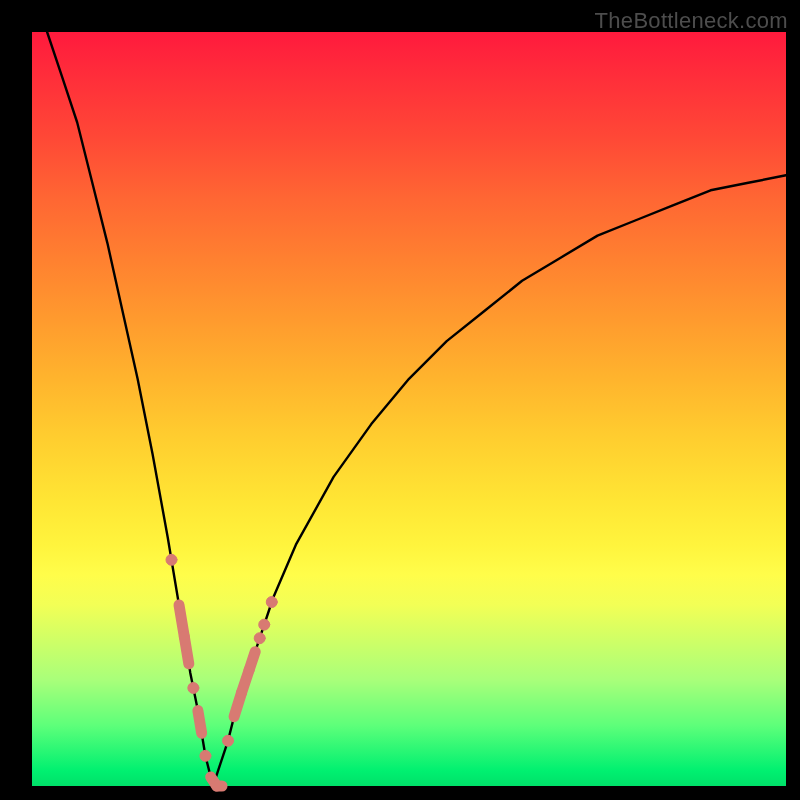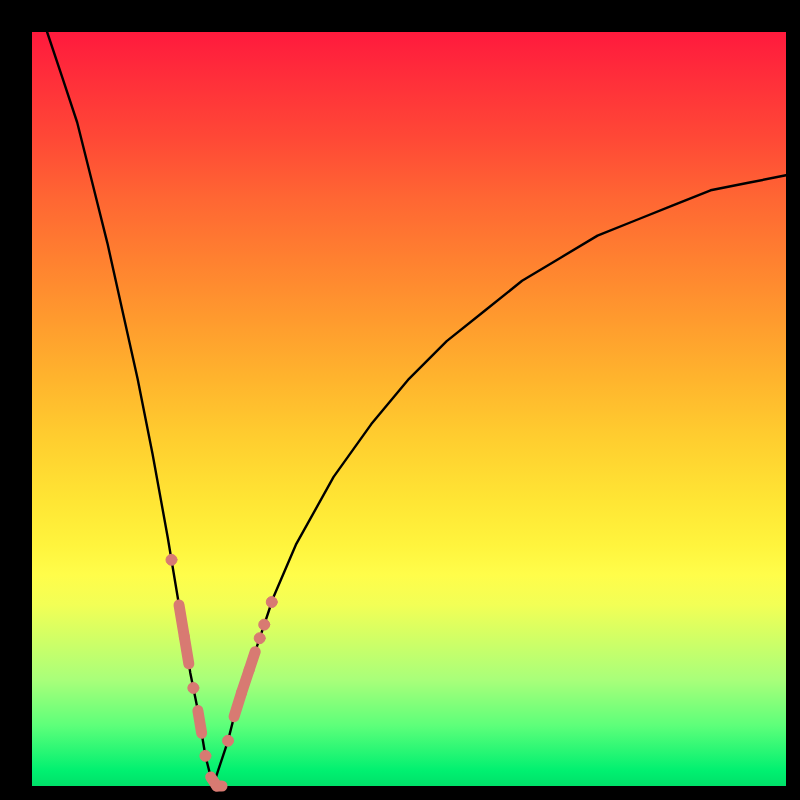--- a/index.html
+++ b/index.html
@@ -89,13 +89,14 @@
         <line x1="184.73" y1="754" x2="190.008" y2="754" class="marker" stroke-width="11"></line>
         <circle cx="196.04000000000002" cy="708.76" r="5.5" class="marker"></circle>
         <line x1="202.072" y1="684.632" x2="209.61200000000002" y2="660.504" class="marker" stroke-width="11"></line>
         <line x1="209.61200000000002" y1="660.504" x2="217.15200000000002" y2="637.884" class="marker" stroke-width="11"></line>
         <line x1="217.15200000000002" y1="637.884" x2="223.18400000000003" y2="619.788" class="marker" stroke-width="11"></line>
         <circle cx="227.708" cy="606.216" r="5.5" class="marker"></circle>
         <circle cx="232.232" cy="592.644" r="5.5" class="marker"></circle>
         <circle cx="239.772" cy="570.024" r="5.5" class="marker"></circle>
       </svg>
   </div>
+  <div id="watermark">TheBottleneck.com</div>
 </div>
 
 </body></html>

